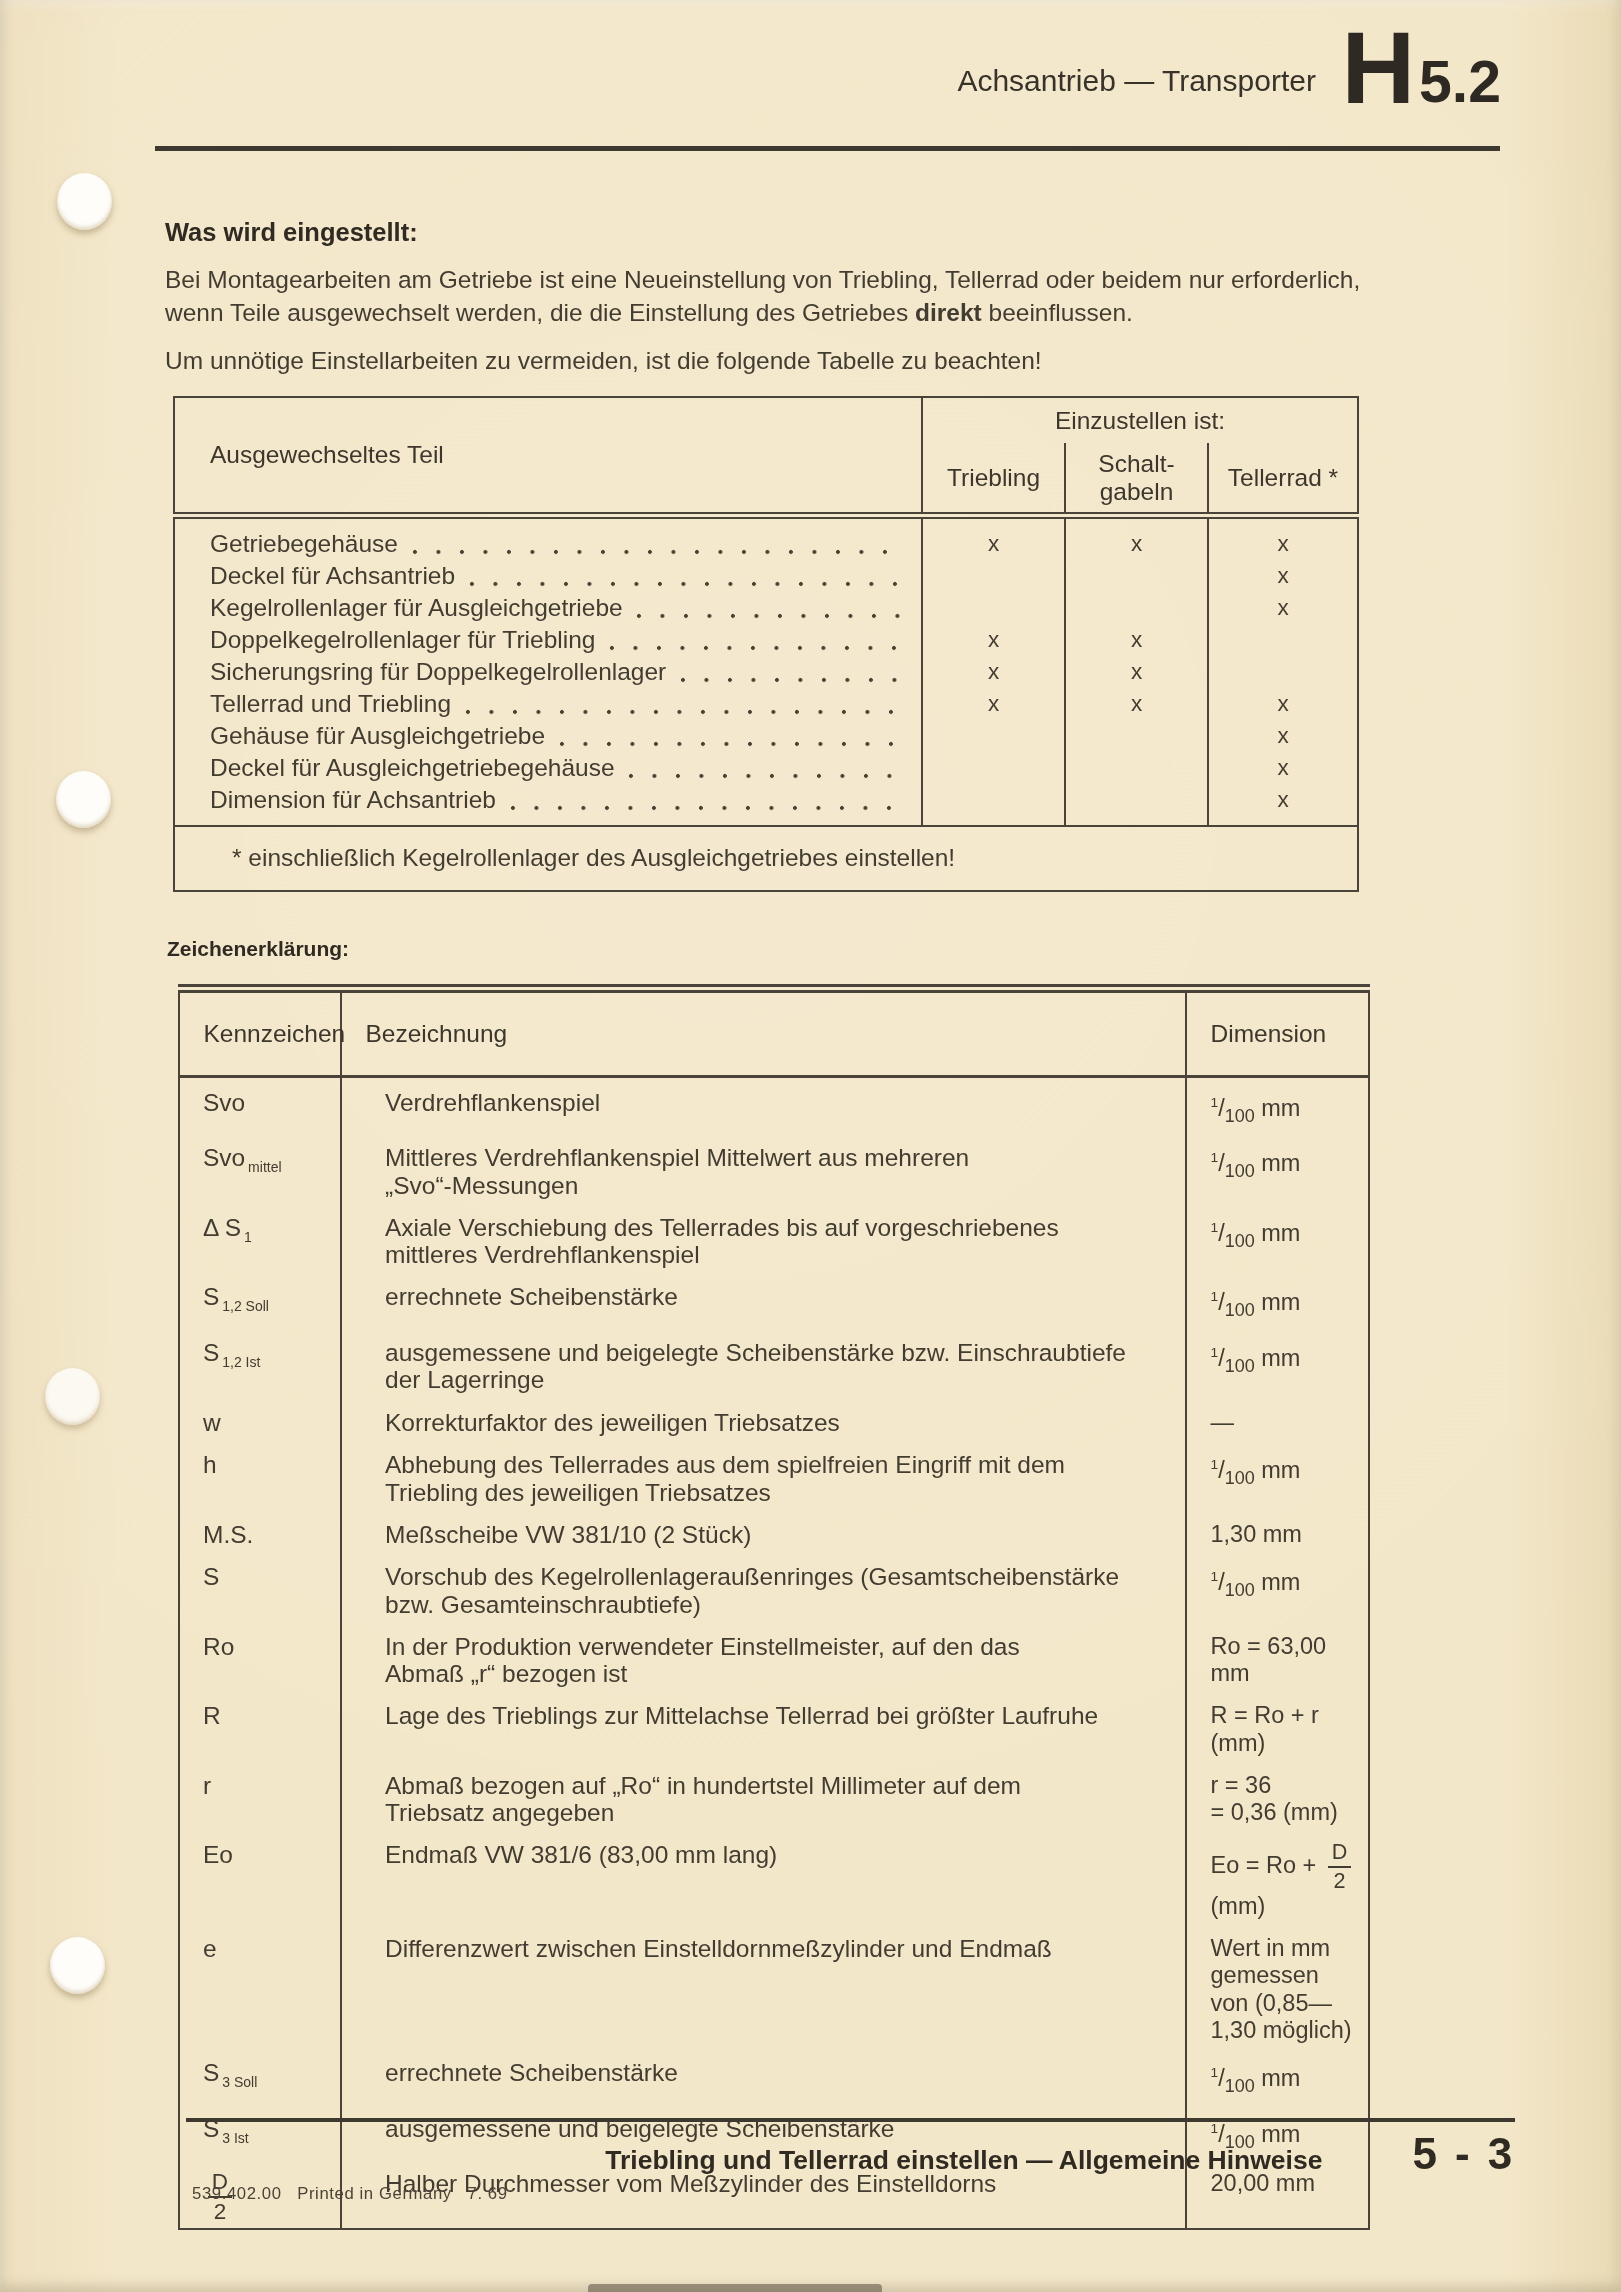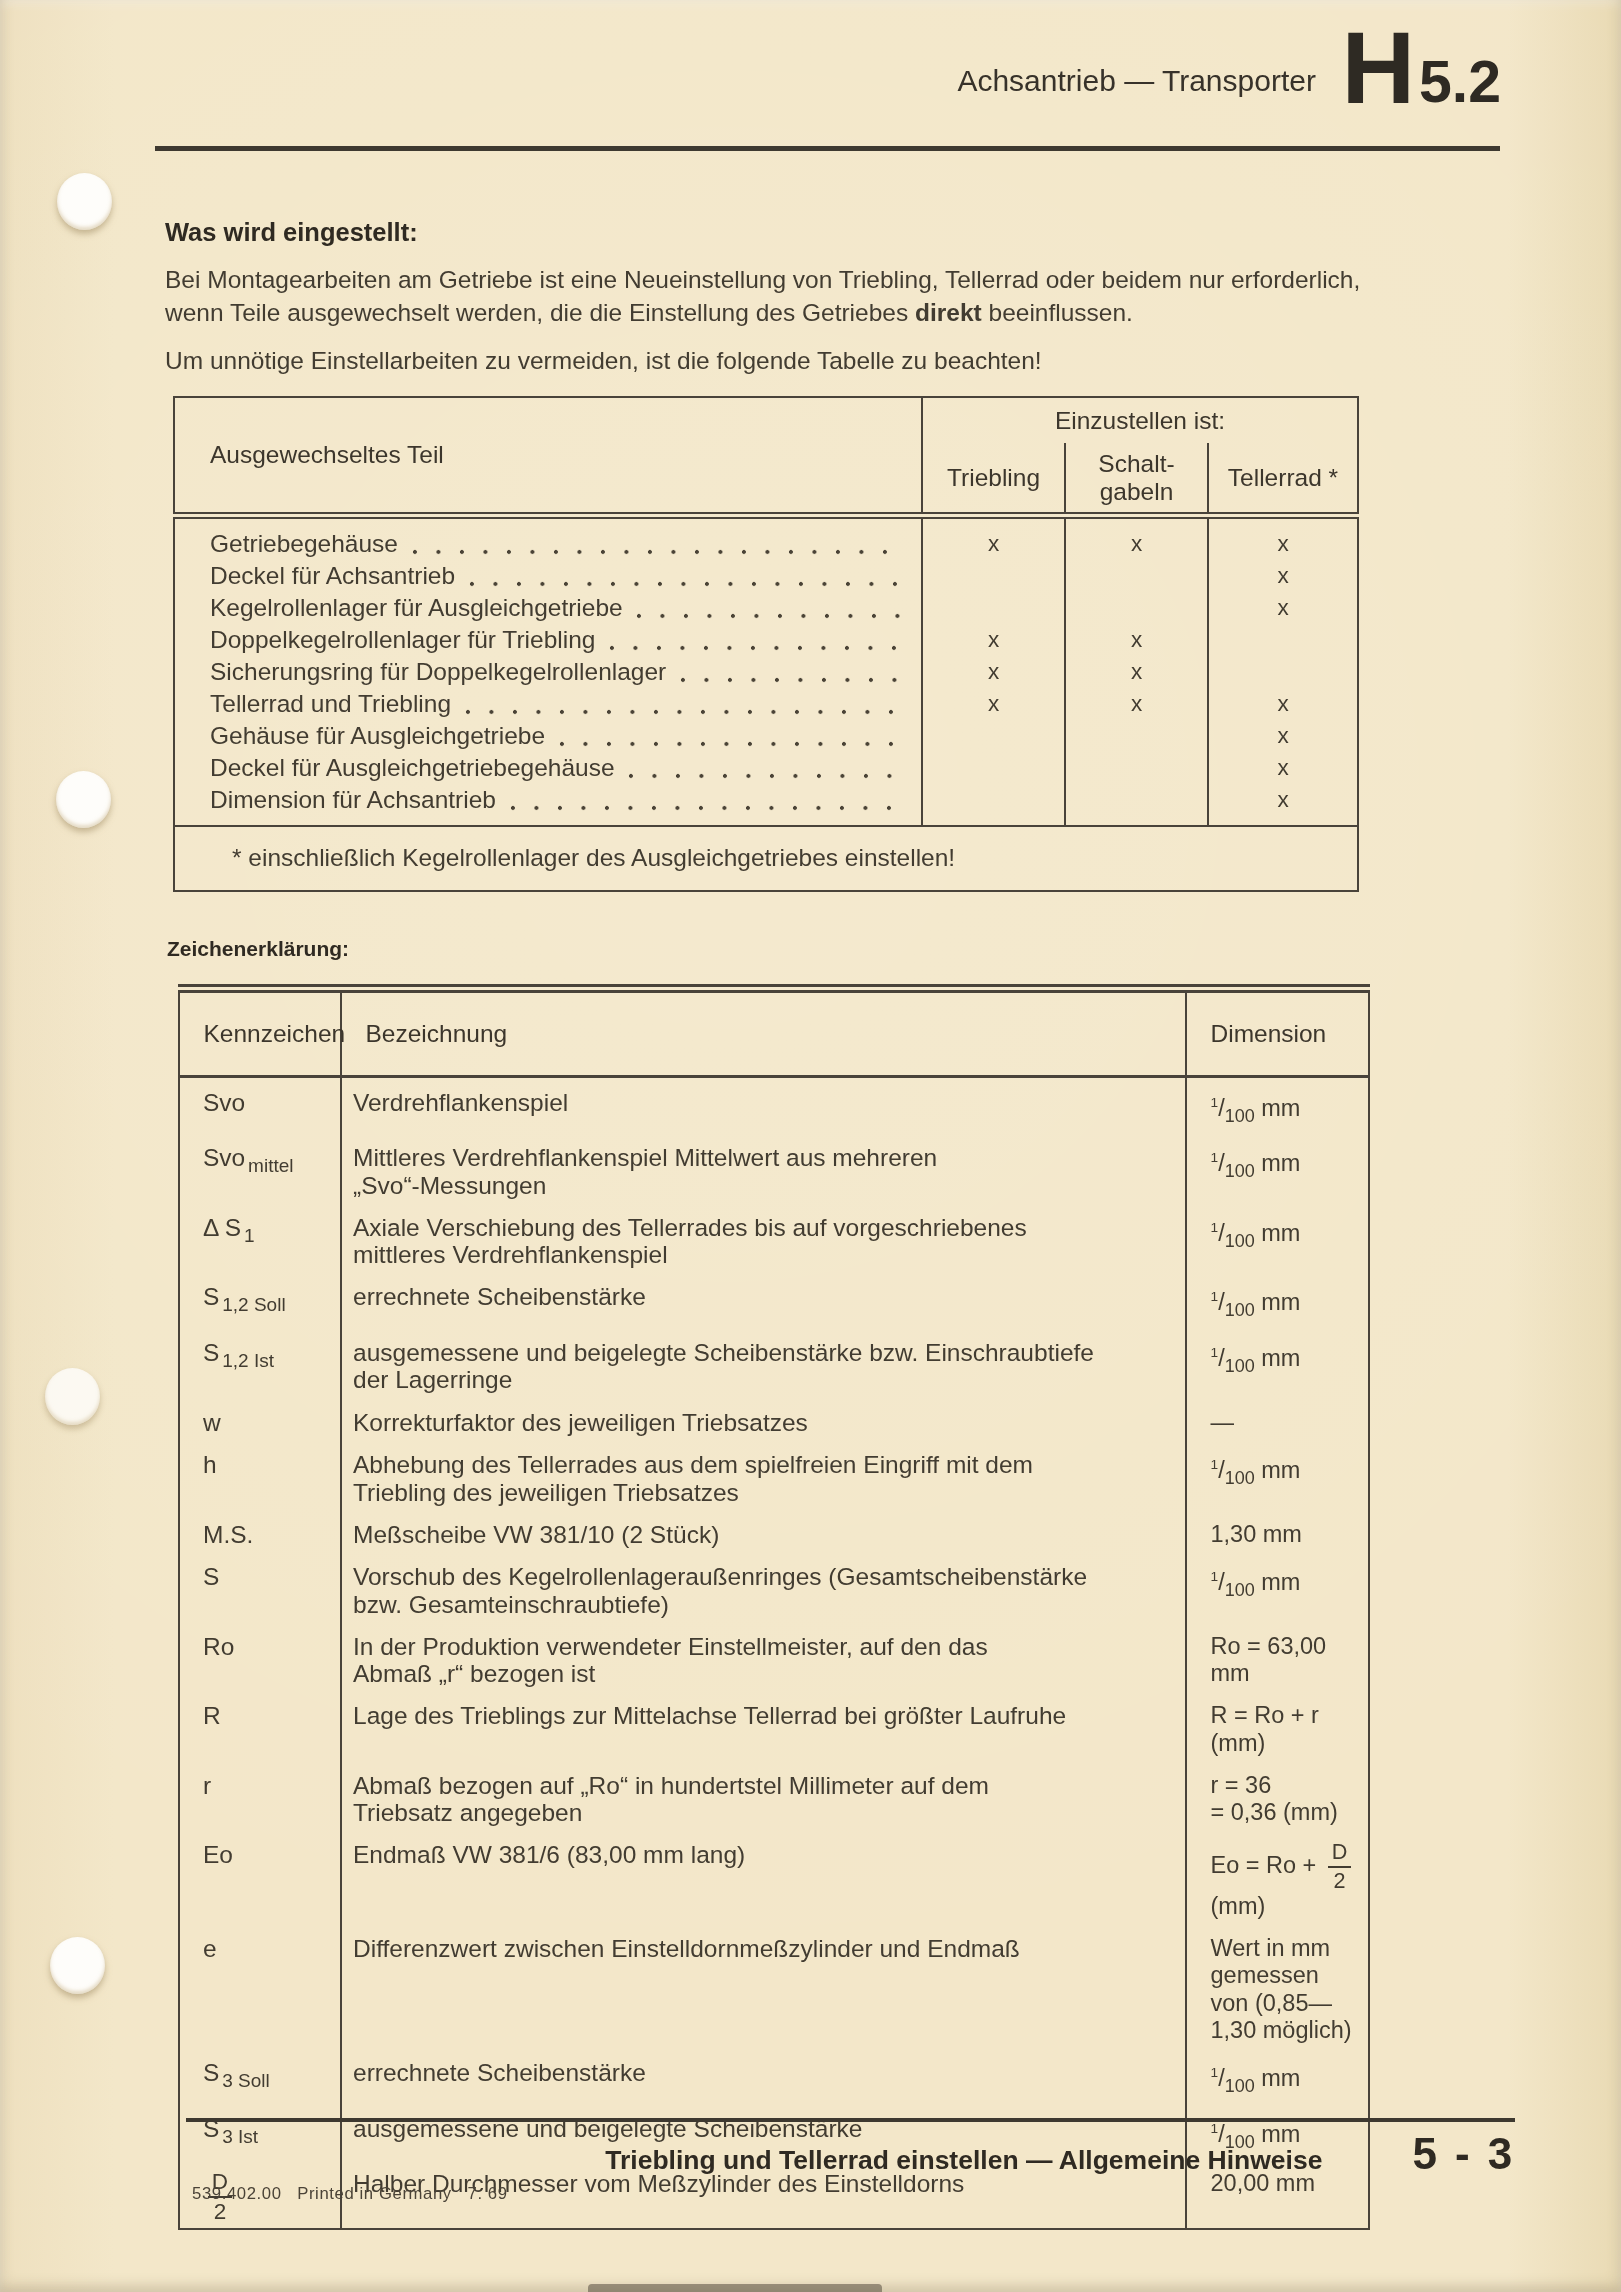--- a/index.html
+++ b/index.html
@@ -53,23 +53,23 @@
     background-size:23.5px 5.9px;background-repeat:repeat-x;
   }
   .t1 tfoot td{border-top:2.9px solid #49433a;height:61px;vertical-align:middle;padding-left:57px;font-size:24.5px;}
   
   .legend-head{position:absolute;left:167px;top:937px;font-weight:bold;font-size:21px;color:#2f2a22;}
   .t2{position:absolute;left:178px;top:984px;width:1190px;border:2.9px solid #49433a;border-top:9.8px double #49433a;font-size:24.5px;}
   .t2 thead th{height:80px;font-weight:normal;text-align:left;vertical-align:middle;padding-left:23.5px;border-bottom:3.9px solid #49433a;color:#3c362c;}
   .t2 th + th, .t2 td + td{border-left:2px solid #49433a;}
   .t2 tbody td{vertical-align:top;padding-top:10.8px;padding-bottom:3.9px;}
   .t2-sym{padding-left:23px;padding-right:5.9px;}
-  .t2-desc{padding-left:11px;padding-right:23.5px;line-height:27.4px;white-space:pre-line;}
+  .t2-desc{padding-left:43px;padding-right:23.5px;line-height:27.4px;white-space:pre-line;}
   .t2-dim{padding-left:23.5px;padding-right:5.9px;font-size:23.5px;line-height:27.4px;white-space:pre-line;}
-  .symsub{font-size:19px;position:relative;top:5.9px;margin-left:2.9px;}
+  .symsub{font-size:14px;position:relative;top:5.9px;margin-left:2.9px;}
   .per100 sup{font-size:13.7px;}
   .per100 sub{font-size:18px;}
   .frac{display:inline-flex;flex-direction:column;align-items:center;vertical-align:middle;line-height:1.05;margin:0 4.9px;font-size:0.92em;}
   .frac .num{border-bottom:2px solid currentColor;padding:0 3.9px 2px;}
   .frac .den{padding-top:2px;}
   
   .rule-bottom{left:186px;width:1329px;top:2118px;height:3.9px;}
   .footer-row{position:absolute;left:186px;width:1329px;top:2129px;display:flex;justify-content:flex-end;align-items:baseline;gap:90px;}
   .f-title{font-weight:bold;font-size:26.5px;color:#2f2a22;}
   .f-page{font-size:44px;font-weight:bold;letter-spacing:2.9px;color:#2f2a22;}

